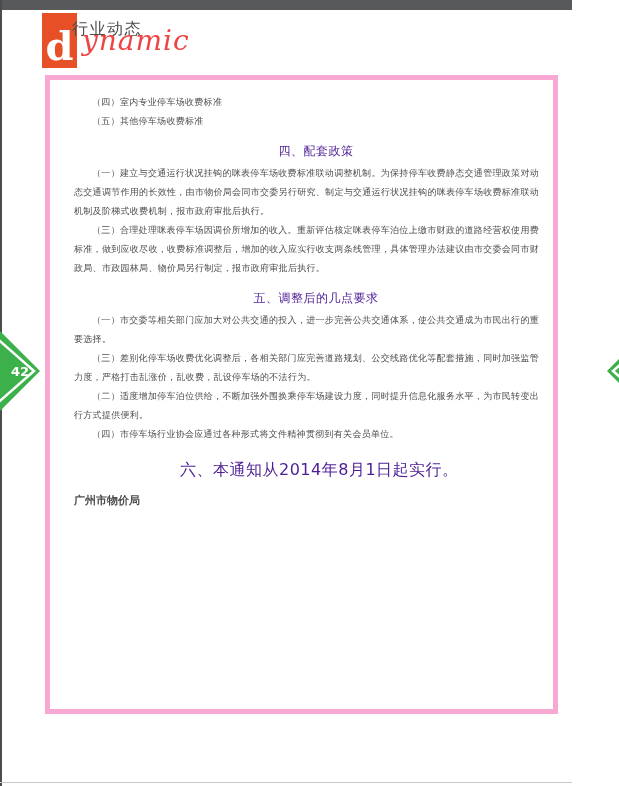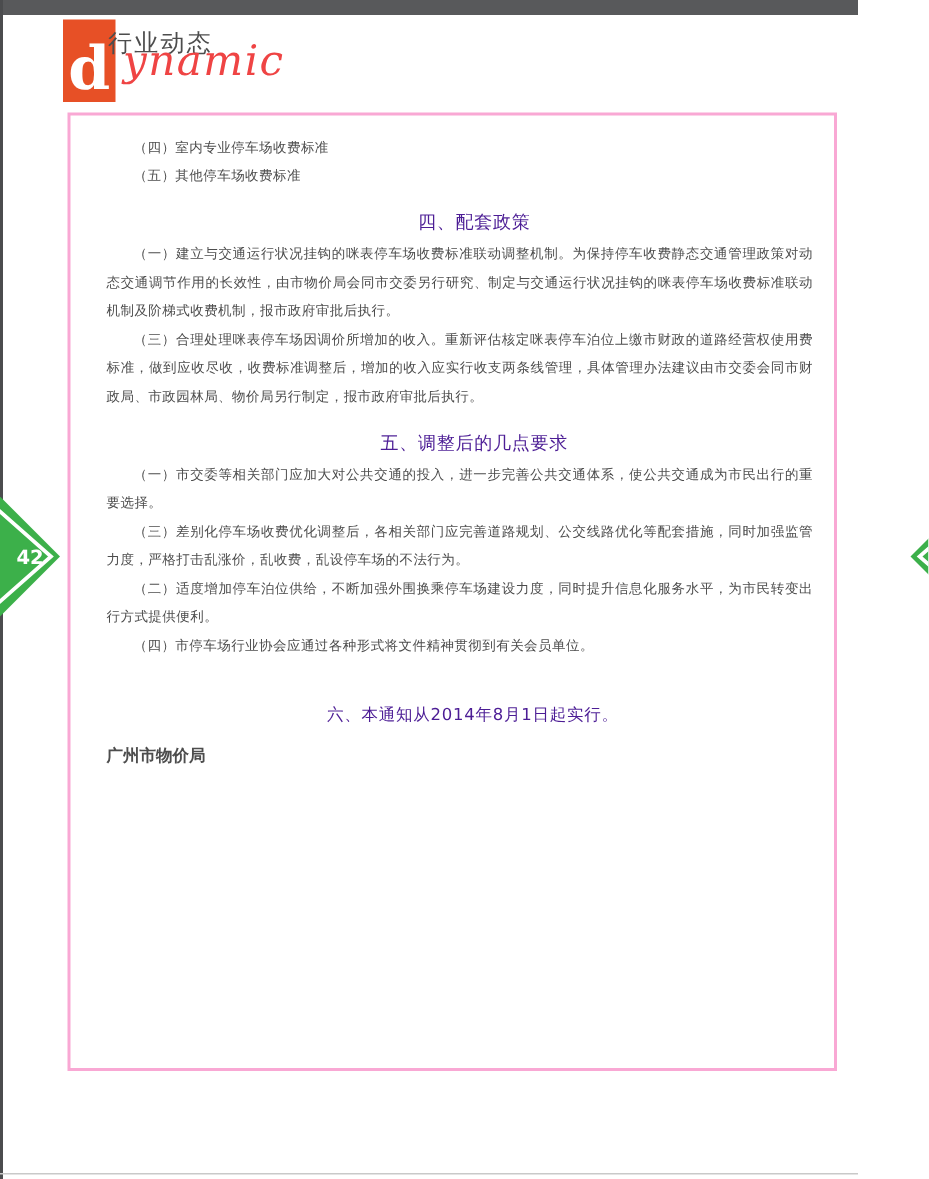--- a/index.html
+++ b/index.html
@@ -19,31 +19,31 @@
   }
   .cat-cn{position:absolute;left:72px;top:19px;font-size:16px;color:#4D4D4D;letter-spacing:1.5px;}
   .cat-en{
     position:absolute;left:82px;top:24px;font-family:"DejaVu Serif",serif;font-style:italic;
     font-size:28px;color:#ef4444;letter-spacing:1px;
   }
 
   
   .content-box{
     position:absolute;left:45px;top:75px;width:513px;height:639px;box-sizing:border-box;
-    border:2px solid #f9a8d4;background:#ffffff;padding:13px 14px 0 24px;overflow:hidden;
+    border:5px solid #f9a8d4;background:#ffffff;padding:13px 14px 0 24px;overflow:hidden;
   }
   .content-box p{
     margin:0;text-indent:2em;text-align:justify;color:#4D4D4D;
     font-size:9px;line-height:19px;letter-spacing:0.3px;
   }
   .blue-heading{
     color:#4c1d95;font-size:12px;font-weight:normal;margin:12px 0 4px 0;
     padding-left:1.6em;letter-spacing:0.5px;text-align:center;
   }
-  .blue-heading.six{margin-top:28px;font-size:11px;}
+  .blue-heading.six{margin-top:16px;font-size:16px;}
   .signature{
     text-align:left;font-weight:bold;color:#4D4D4D;font-size:11px;line-height:21px;
     margin-top:9px;padding-right:6px;
   }
   .badge-left{position:absolute;left:0;top:330px;}
   .badge-right{position:absolute;left:605px;top:330px;}
 </style>
 </head>
 <body>
 

